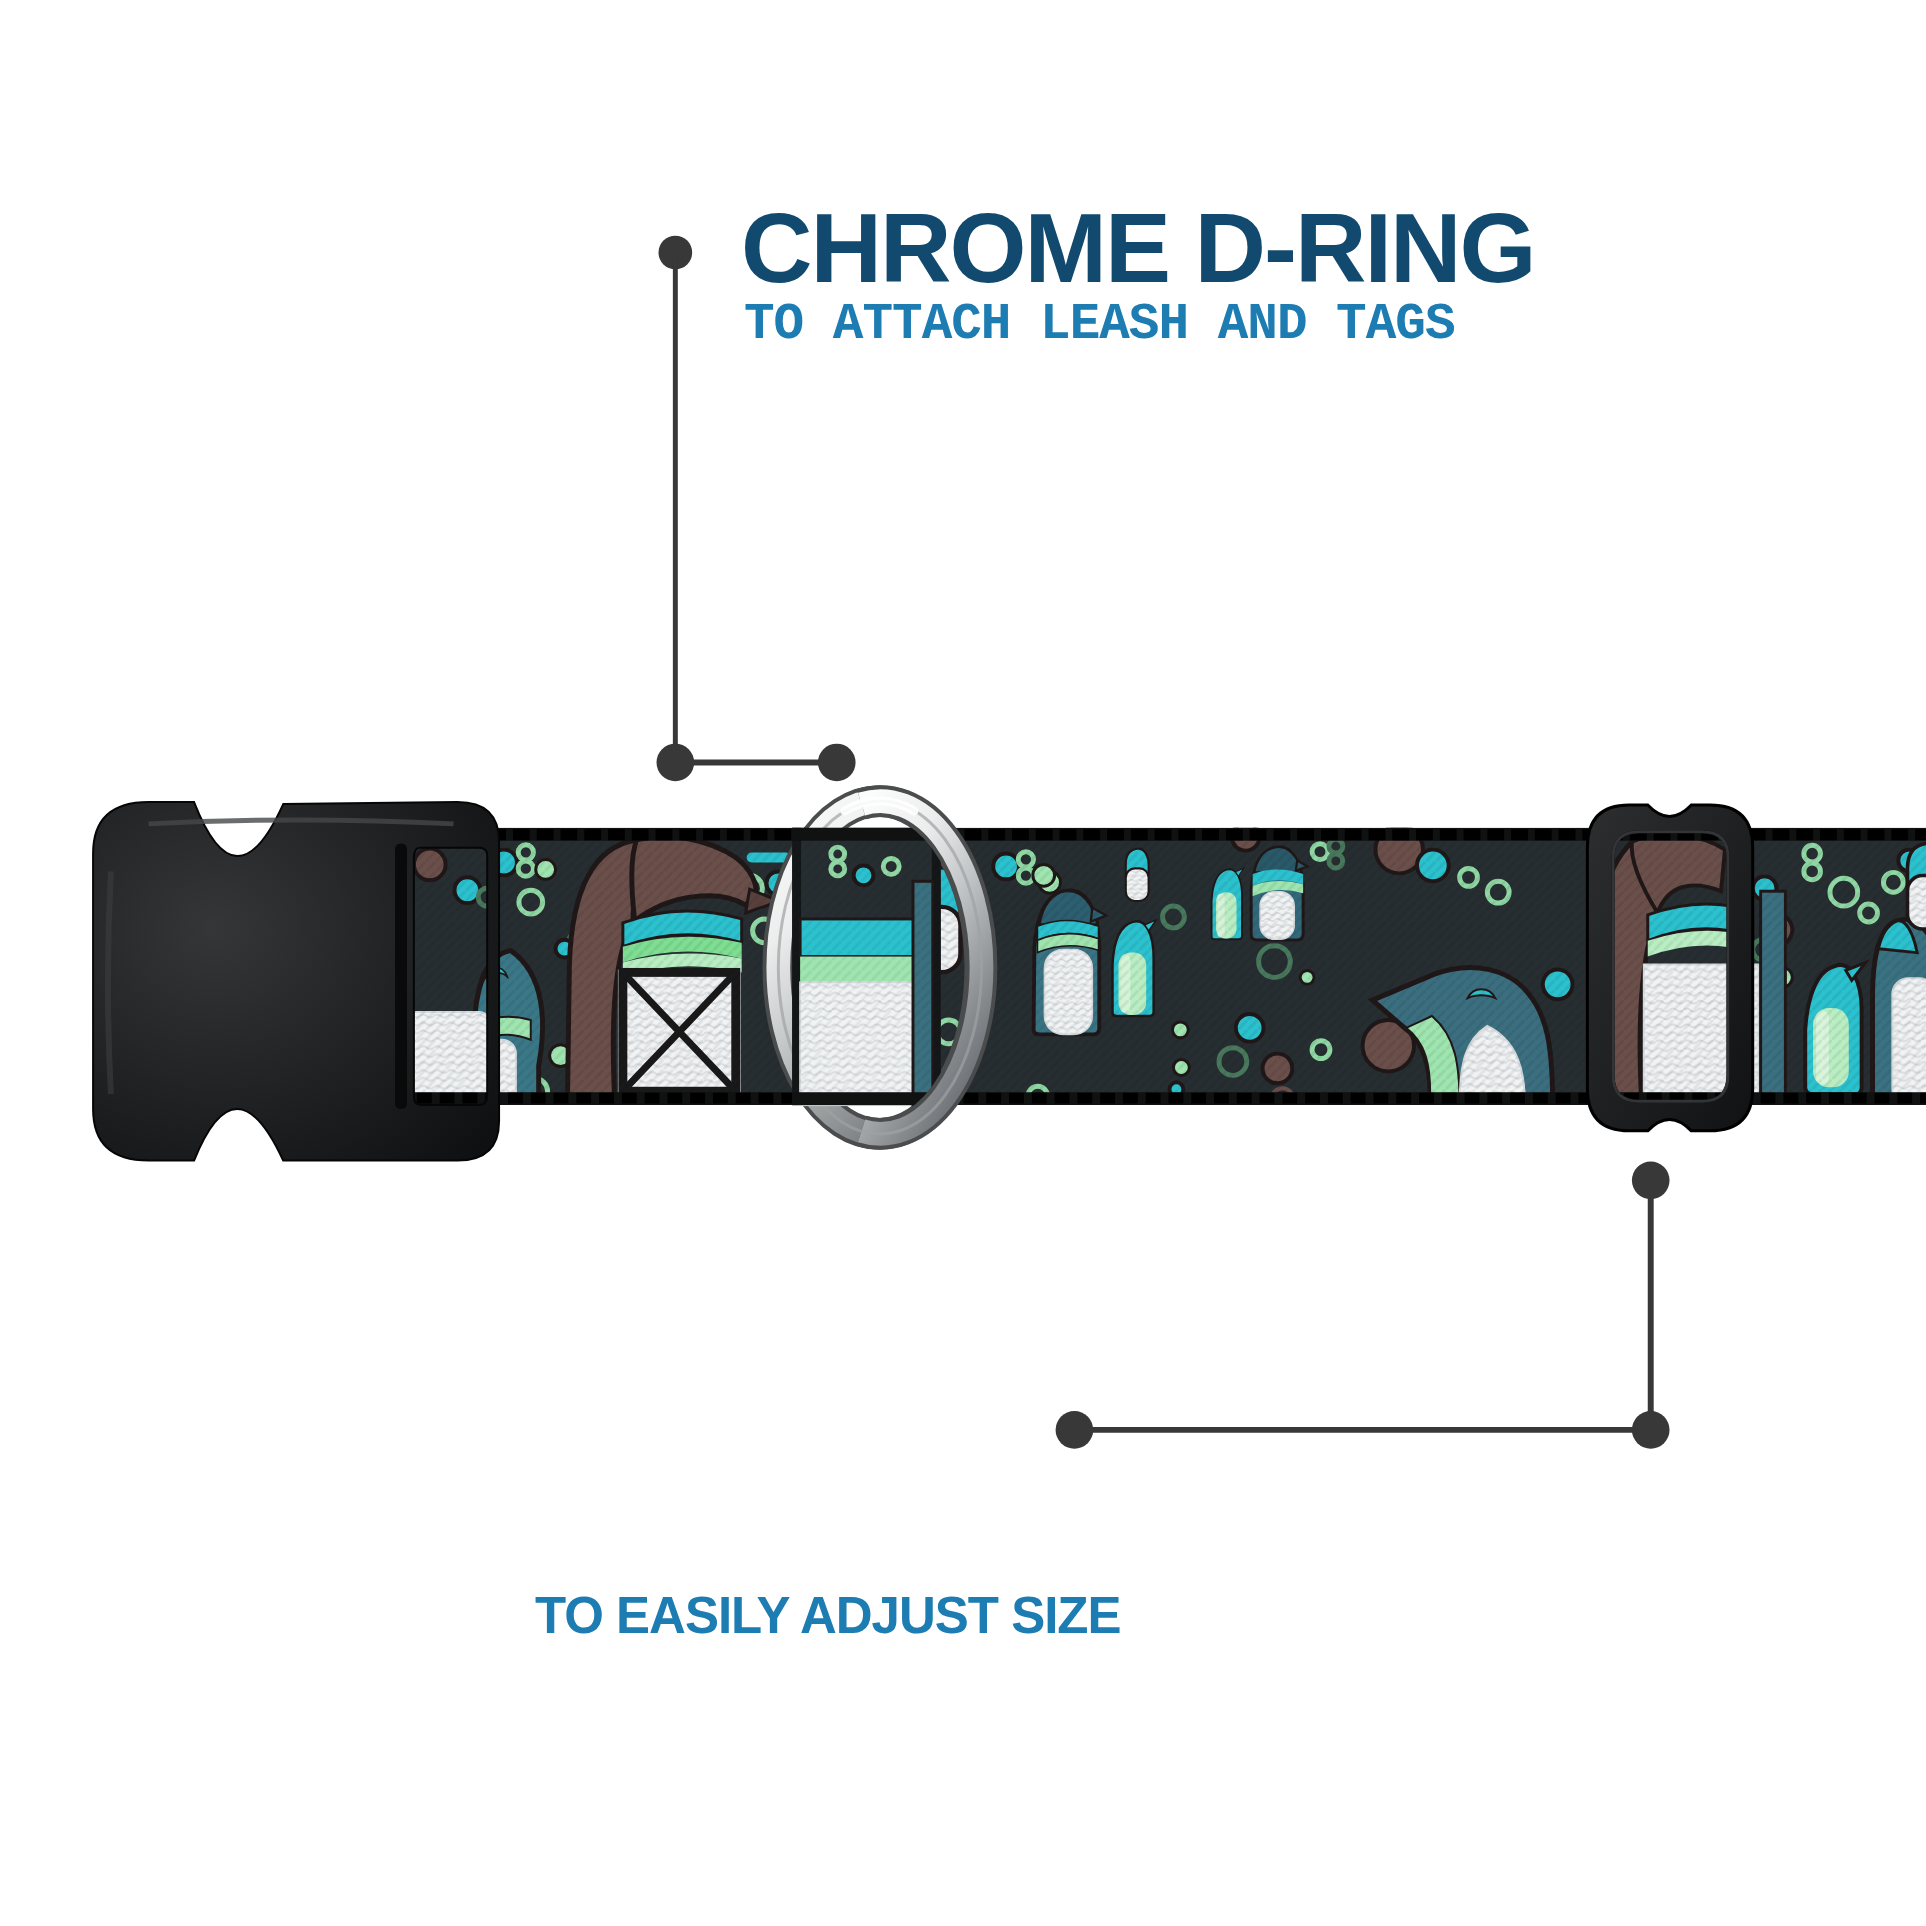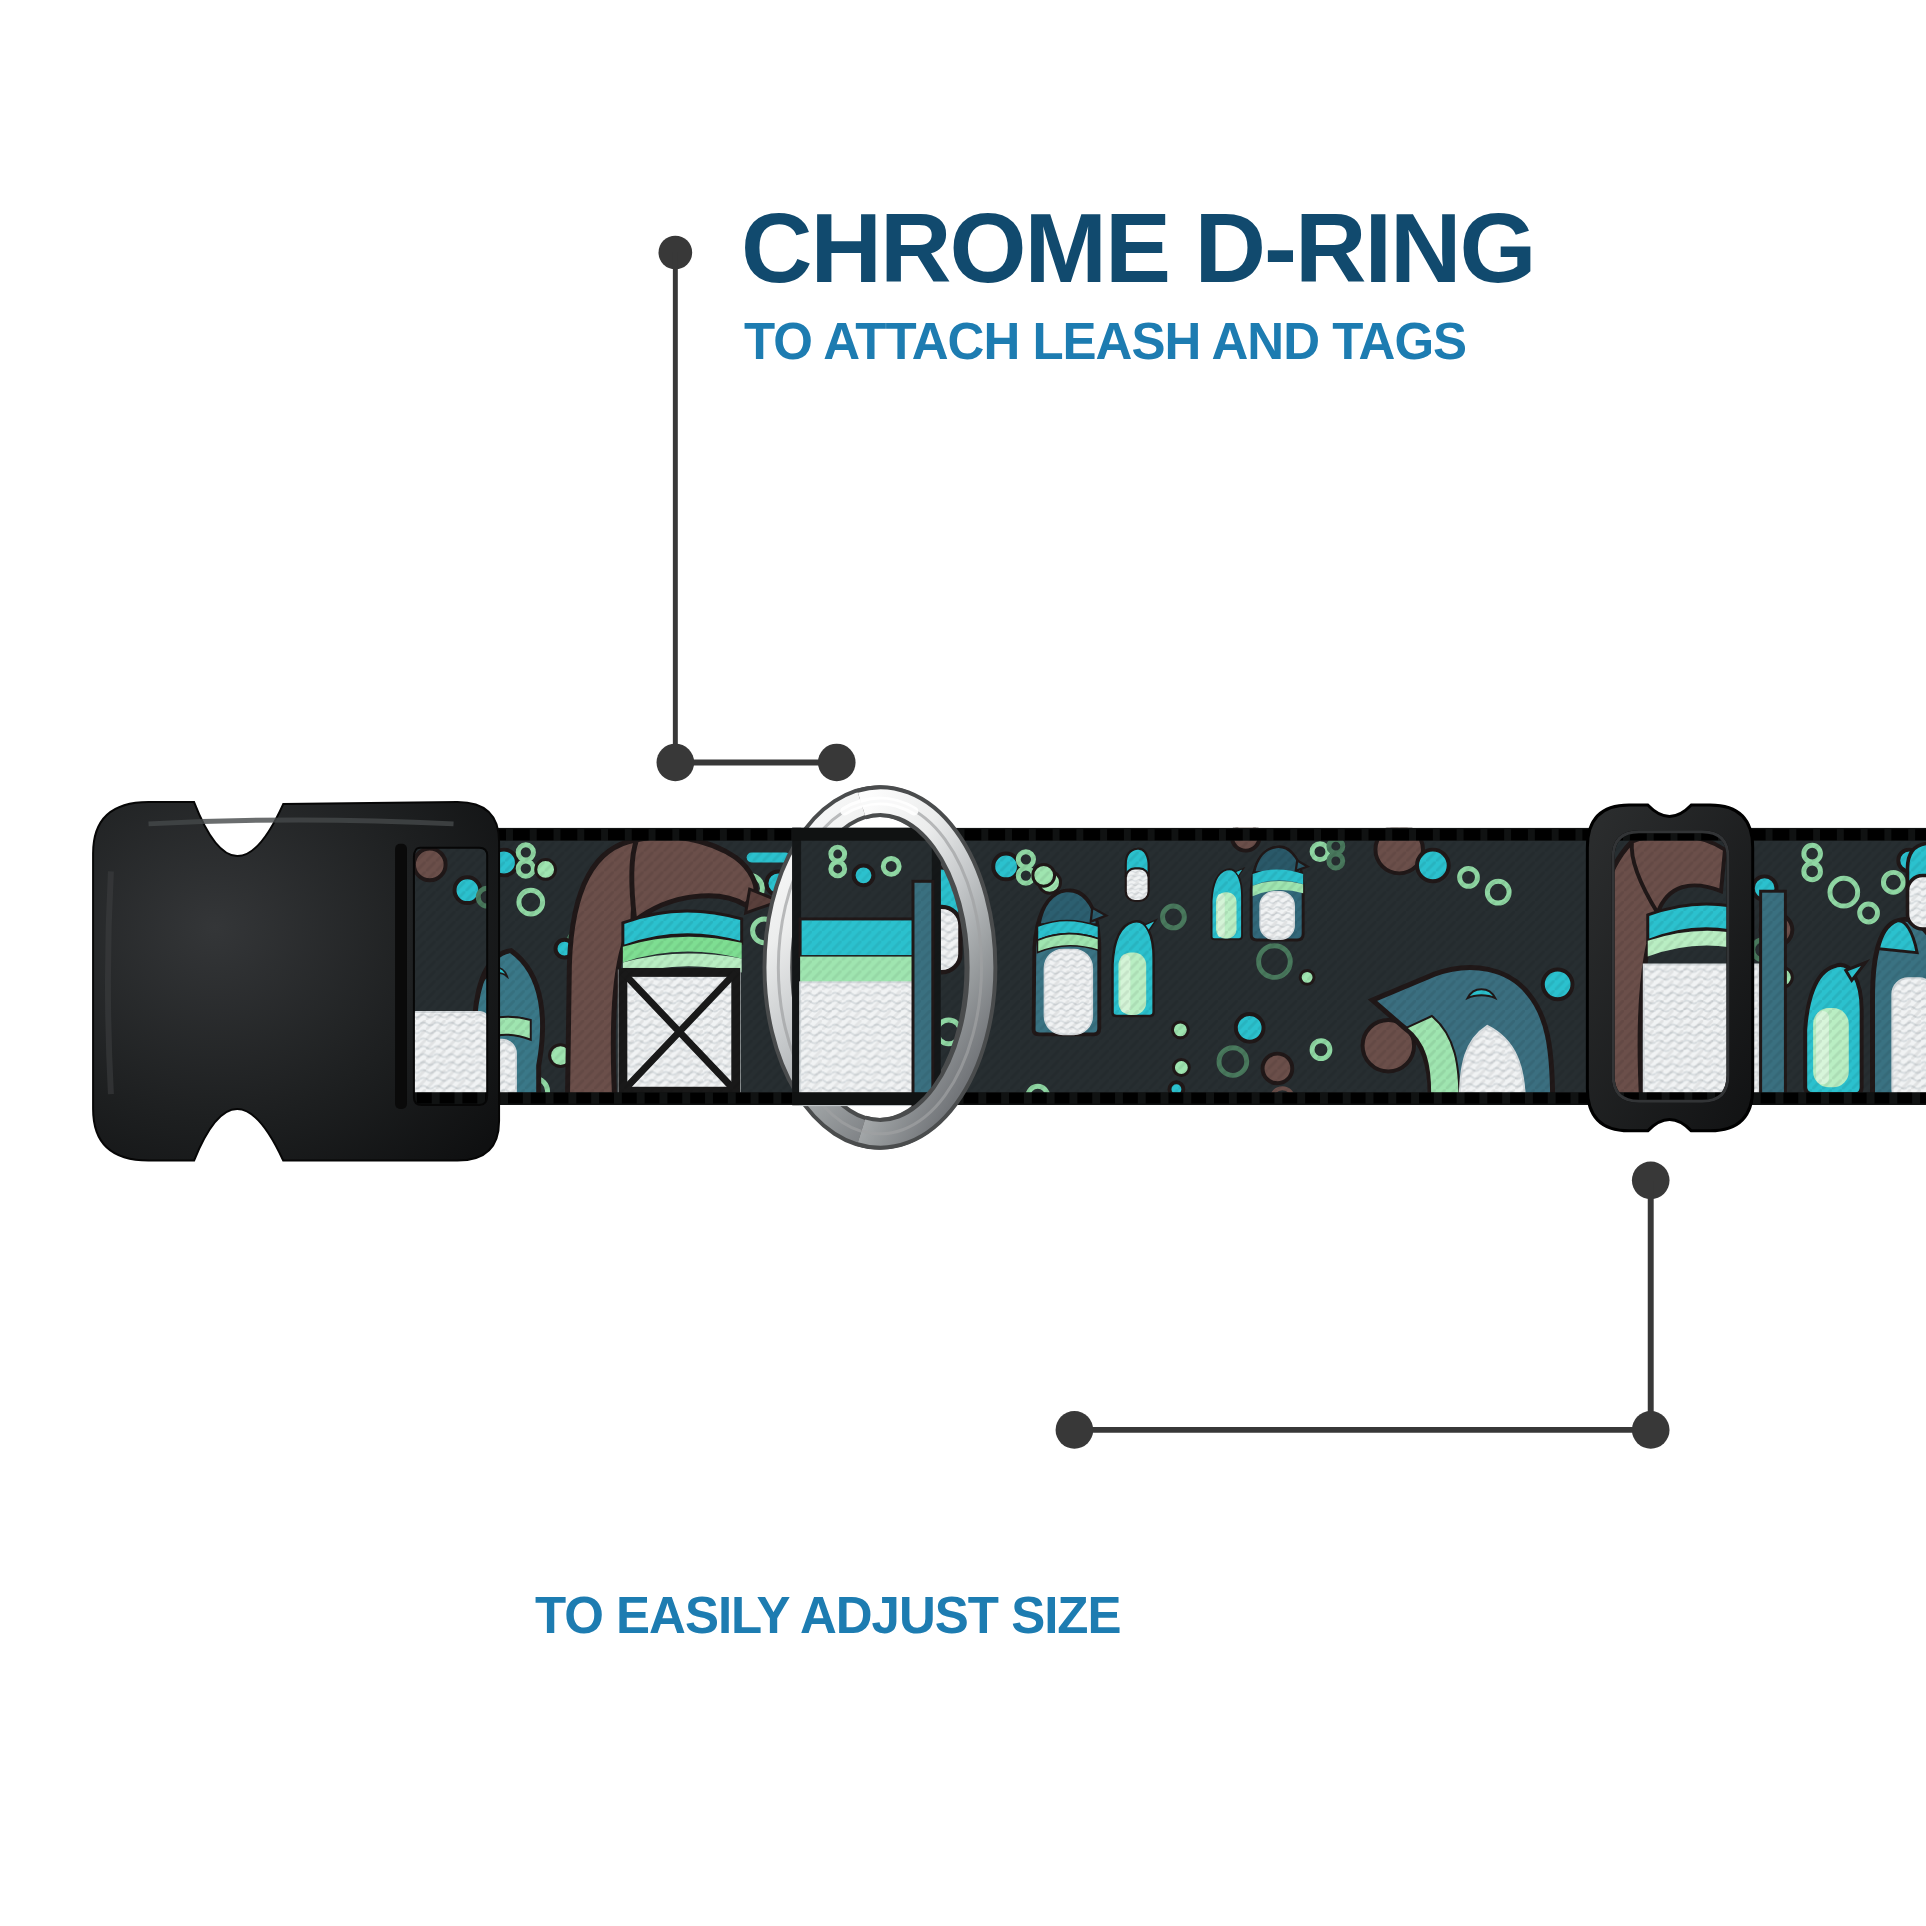--- a/index.html
+++ b/index.html
@@ -3,21 +3,21 @@
 <meta charset="utf-8">
 <style>
   html,body{margin:0;padding:0;background:#ffffff;}
   #stage{position:relative;width:1927px;height:1927px;background:#ffffff;overflow:hidden;
          font-family:"Liberation Sans",sans-serif;}
   .callout-title{position:absolute;font-weight:700;font-size:99px;line-height:1;
                  letter-spacing:-2px;color:#114a6e;white-space:nowrap;}
   .callout-sub{position:absolute;font-weight:700;font-size:51px;line-height:1;
                letter-spacing:-1px;color:#1d7cb1;white-space:nowrap;}
   #t1{left:741px;top:198px;}
-  #s1{left:744px;top:316px;}
+  #s1{left:744px;top:299px;font-family:Liberation Mono, monospace;}
   #t2{left:531px;top:1471px;}
   #s2{left:535px;top:1590px;text-align:center;}
   svg{position:absolute;left:0;top:0;}
 </style>
 </head>
 <body>
 
 <div id="stage">
 
 <svg width="1927" height="1927" viewBox="0 0 1946 1946">

